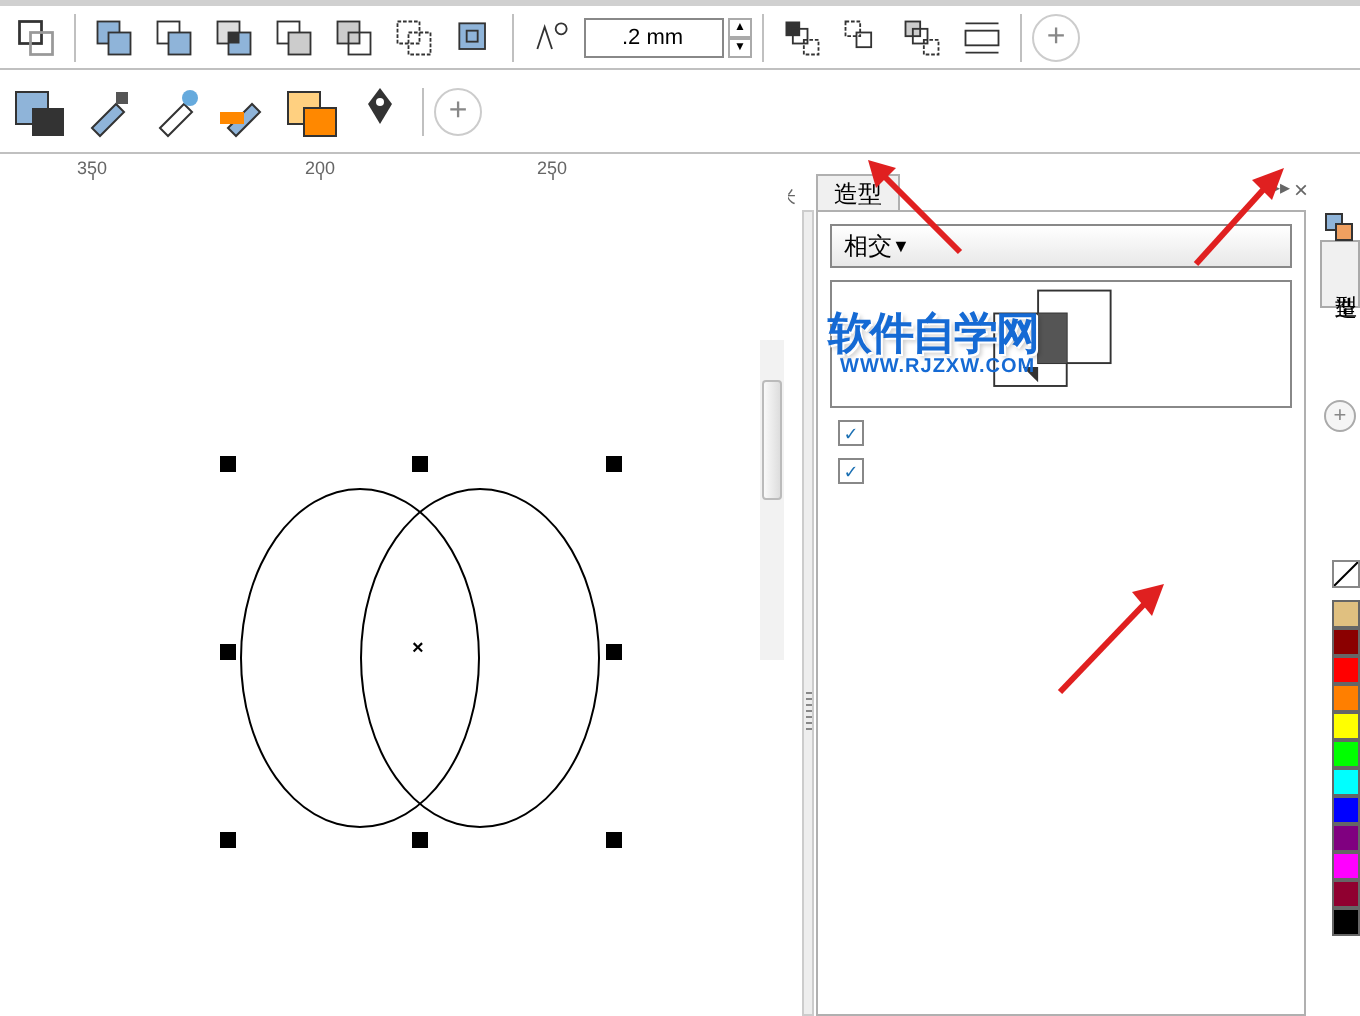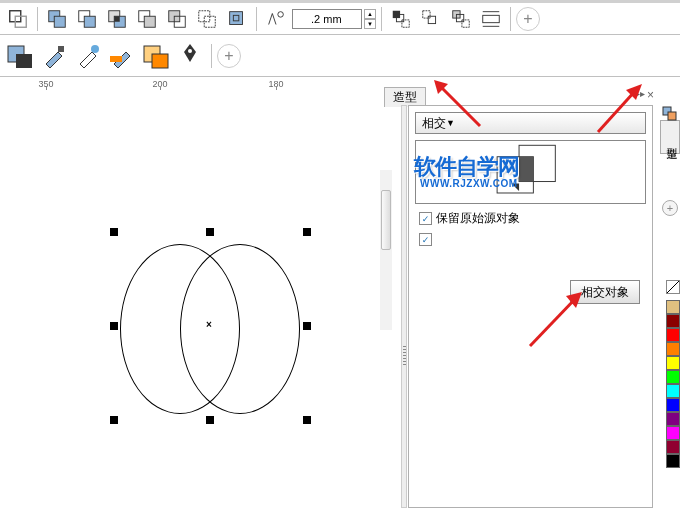--- a/index.html
+++ b/index.html
@@ -15,21 +15,21 @@
 .ruler-tick { position: absolute; top: 0; height: 20px; }
 .ruler-tick .major { position: absolute; bottom: 0; width: 1px; height: 10px; background: #888; left: 0; }
 .ruler-label { position: absolute; top: 2px; transform: translateX(-50%); }
 .canvas { position: absolute; left: 0; top: 90px; width: 394px; height: 418px; background: #fff; }
 .selection-handle { width: 8px; height: 8px; background: #000; position: absolute; }
 .ellipse { position: absolute; border: 1px solid #000; border-radius: 50%; }
 .center-x { position: absolute; font-size: 10px; font-weight: bold; }
 .scroll-track { position: absolute; background: #eee; }
 .scroll-thumb { position: absolute; background: linear-gradient(90deg, #fafafa, #ddd); border: 1px solid #bbb; border-radius: 2px; }
 .panel { position: absolute; left: 408px; top: 105px; width: 245px; height: 403px; background: #fff; border: 1px solid #b0b0b0; }
-.panel-tabs { position: absolute; left: 384px; top: 88px; height: 18px; display: flex; align-items: center; }
+.panel-tabs { position: absolute; left: 408px; top: 88px; height: 18px; display: flex; align-items: center; }
 .panel-tab { border: 1px solid #b0b0b0; border-bottom: none; padding: 1px 8px; background: #f0f0f0; font-size: 12px; }
 .panel-close { position: absolute; right: 26px; top: 88px; display: flex; gap: 2px; font-size: 10px; color: #666; }
 .dropdown { margin: 6px; height: 22px; border: 1px solid #888; display: flex; align-items: center; padding: 0 6px; background: linear-gradient(#fff, #e8e8e8); }
 .preview-box { margin: 2px 6px; height: 64px; border: 1px solid #888; background: #fff; position: relative; overflow: hidden; }
 .checkbox-row { margin: 6px 10px; display: flex; align-items: center; gap: 4px; }
 .checkbox { width: 13px; height: 13px; border: 1px solid #888; display: flex; align-items: center; justify-content: center; font-size: 9px; color: #1a6fb3; background: #fff; }
 .action-btn { position: absolute; right: 12px; top: 174px; height: 24px; padding: 0 10px; border: 1px solid #888; background: linear-gradient(#fff, #e0e0e0); font-size: 12px; display: flex; align-items: center; }
 .side-tab { position: absolute; right: 0; top: 120px; width: 20px; height: 34px; border: 1px solid #aaa; background: #f0f0f0; writing-mode: vertical-rl; text-align: center; font-size: 11px; padding-top: 4px; }
 .side-add { position: absolute; right: 2px; top: 200px; width: 16px; height: 16px; border: 1px solid #aaa; border-radius: 8px; text-align: center; font-size: 11px; color: #888; line-height: 14px; background: #f5f5f5; }
 .color-palette { position: absolute; right: 0; top: 280px; width: 14px; }
@@ -192,21 +192,21 @@
   <div class="ruler-tick" style="left:46px;">
       <div class="major"></div>
       <div class="ruler-label">350</div>
     </div>
   <div class="ruler-tick" style="left:160px;">
       <div class="major"></div>
       <div class="ruler-label">200</div>
     </div>
   <div class="ruler-tick" style="left:276px;">
       <div class="major"></div>
-      <div class="ruler-label">180</div>
+      <div class="ruler-label">250</div>
     </div>
 </div>
 <span class="unit-label" style="top:92px;">毫米</span>
 
 <div class="canvas">
 
   <div class="selection-handle" style="left:110px; top:138px;"></div>
   <div class="selection-handle" style="left:206px; top:138px;"></div>
   <div class="selection-handle" style="left:303px; top:138px;"></div>
   <div class="selection-handle" style="left:110px; top:232px;"></div>
@@ -242,27 +242,23 @@
   <div class="preview-box">
     <svg width="100%" height="100%" viewBox="0 0 240 64">
       <rect x="85" y="16" width="38" height="38" fill="none" stroke="#333"></rect>
       <rect x="108" y="4" width="38" height="38" fill="none" stroke="#333"></rect>
       <rect x="108" y="16" width="15" height="26" fill="#555"></rect>
       <path d="M100 44 L108 44 L108 52 Z" fill="#333"></path>
     </svg>
   </div>
   <div class="checkbox-row">
     <div class="checkbox">✓</div>
-    <span>保留原始源对象</span>
   </div>
   <div class="checkbox-row">
     <div class="checkbox">✓</div>
-  </div>
-  <div class="action-btn">
-    <span>相交对象</span>
   </div>
 </div>
 <div style="position:absolute; left:401px; top:105px; width:6px; height:403px; background:#eee; border:1px solid #ccc;">
   <div style="position:absolute; top:240px; left:1px; width:3px; height:20px; background:repeating-linear-gradient(#888,#888 1px,transparent 1px,transparent 3px);"></div>
 </div>
 
 <div class="side-tab">
   <span>造型</span>
 </div>
 <svg style="position:absolute; right:2px; top:106px; width:16px; height:16px;">

